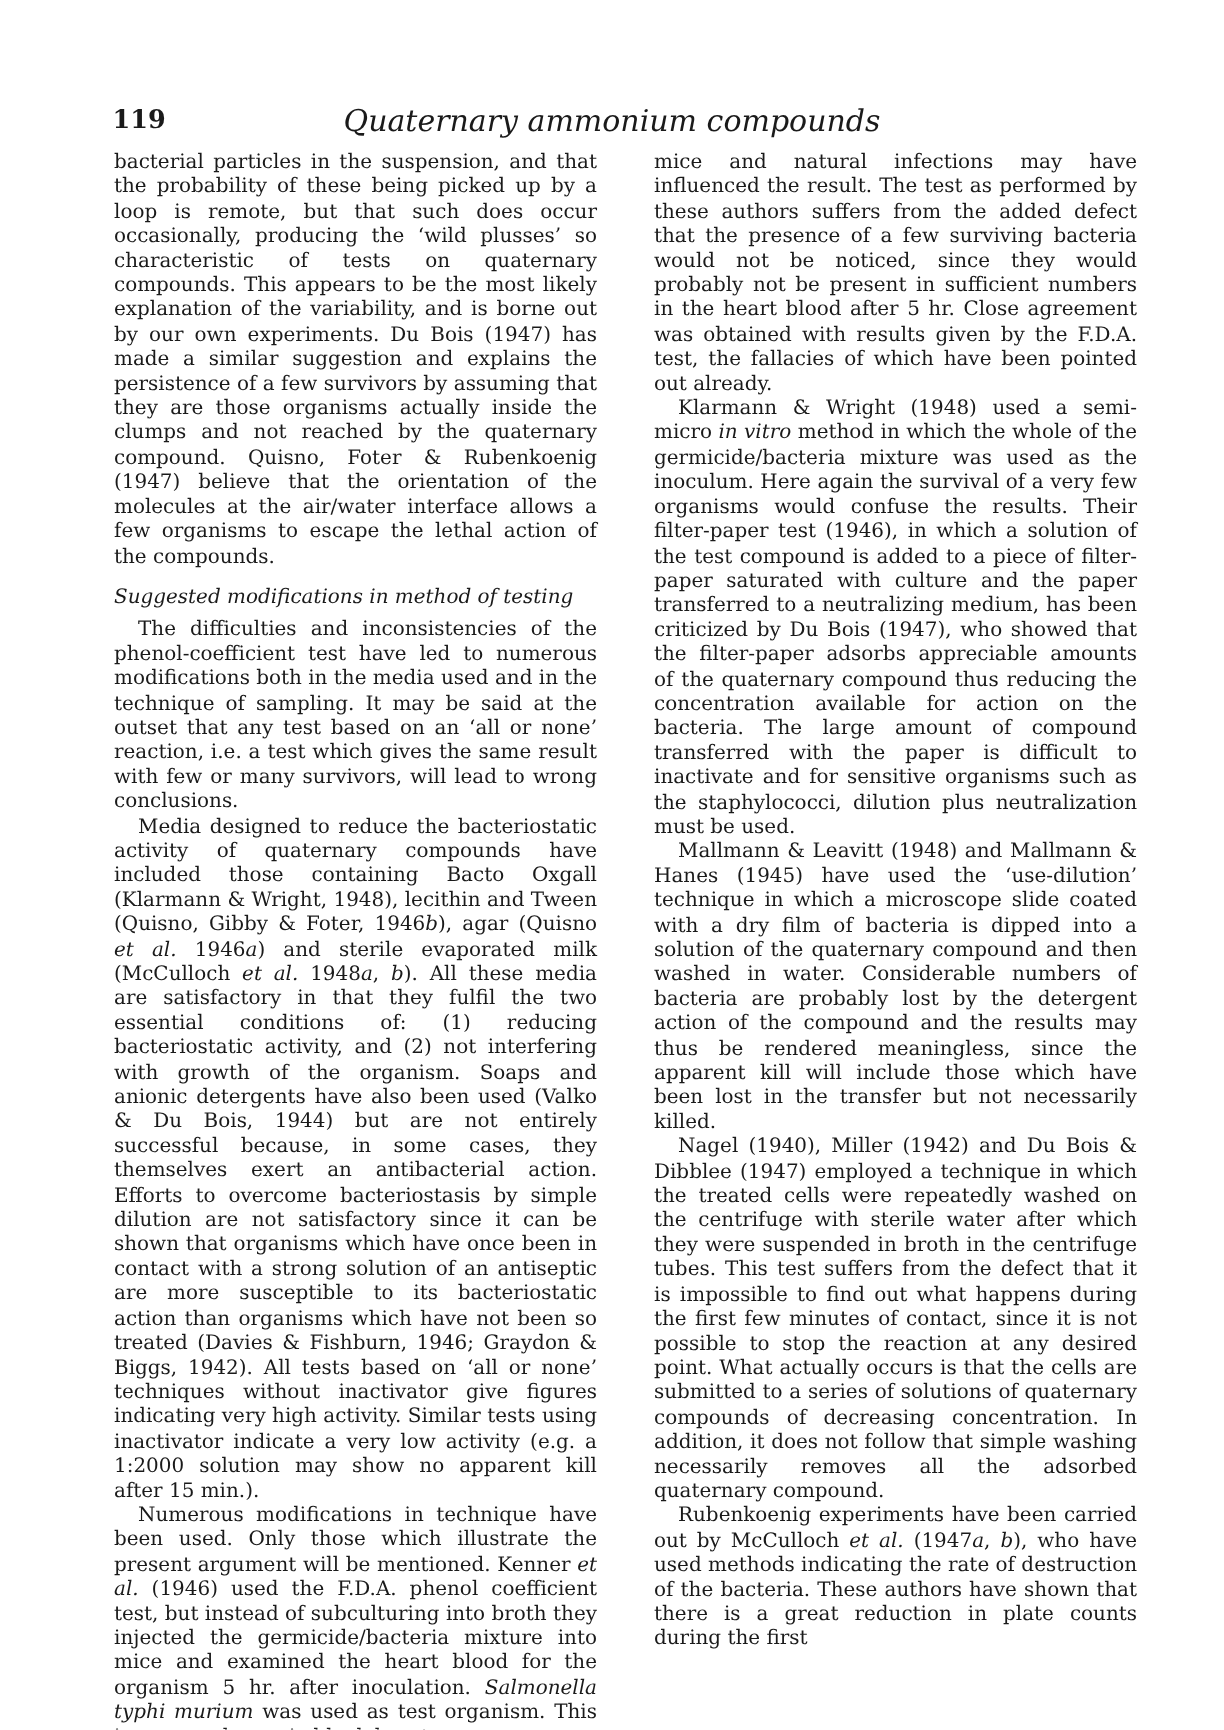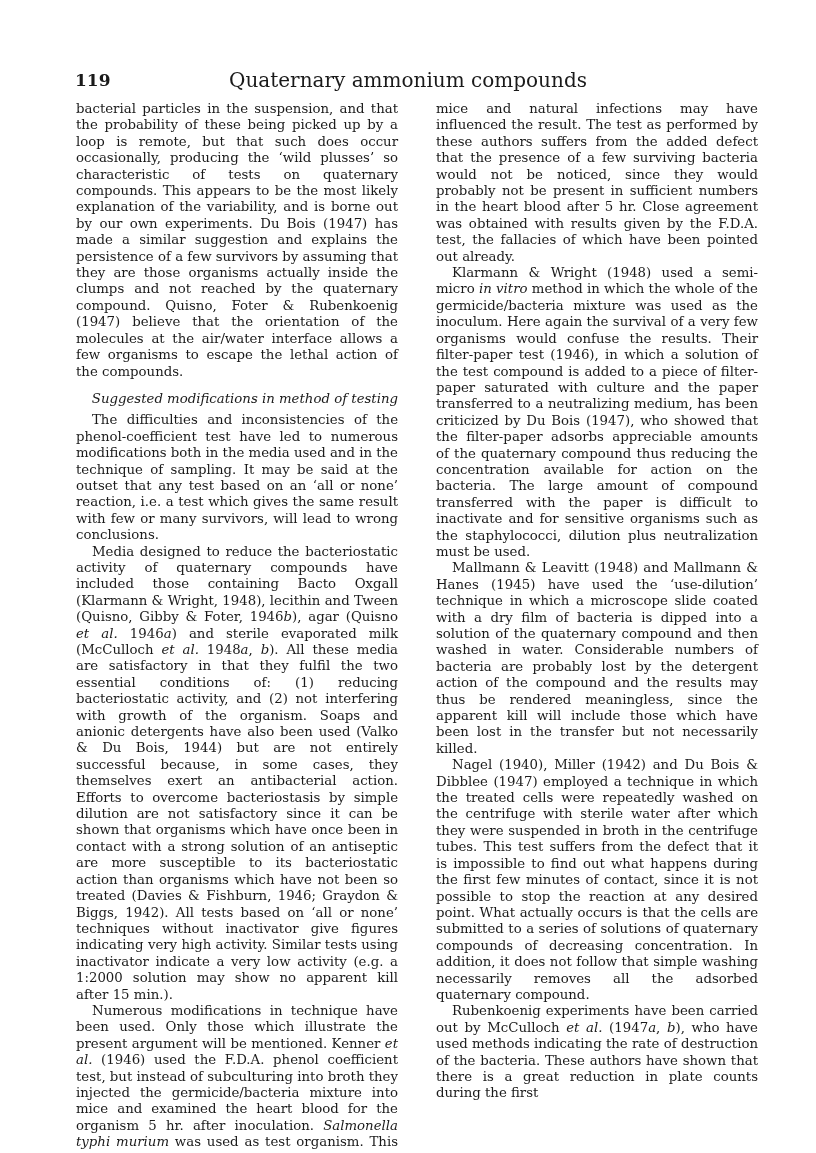--- a/index.html
+++ b/index.html
@@ -1,28 +1,28 @@
 <!DOCTYPE html>
 <html><head>
 <meta charset="utf-8">
 <style>
   html, body { margin: 0; padding: 0; background: #ffffff; }
   body { width: 816px; height: 1153px; position: relative; overflow: hidden;
          font-family: "DejaVu Serif", "Liberation Serif", serif; color: #1a1a1a; }
   .header { position: absolute; top: 70px; left: 75px; width: 666px; height: 24px; }
   .page-num { position: absolute; left: 0; top: 0; font-size: 17px; font-weight: bold; }
   .running-title { position: absolute; left: 0; right: 0; text-align: center; top: -2px;
-                   font-size: 20px; }
+                   font-style: italic; font-size: 20px; }
   .col { position: absolute; top: 101px; width: 322px; font-size: 13.3px; line-height: 16.4px;
          text-align: justify; hyphens: none; }
   .col.left { left: 76px; }
   .col.right { left: 436px; }
   p { margin: 0; }
   p.indent { text-indent: 16px; }
-  .subhead { text-align: right; font-style: italic; margin: 11px 0 5px 0; }
+  .subhead { text-align: left; font-style: italic; margin: 11px 0 5px 0; }
   i, em { font-style: italic; }
 </style>
 </head>
 <body>
 
 <div class="header">
   <span class="page-num">119</span>
   <div class="running-title">Quaternary ammonium compounds</div>
 </div>
 

